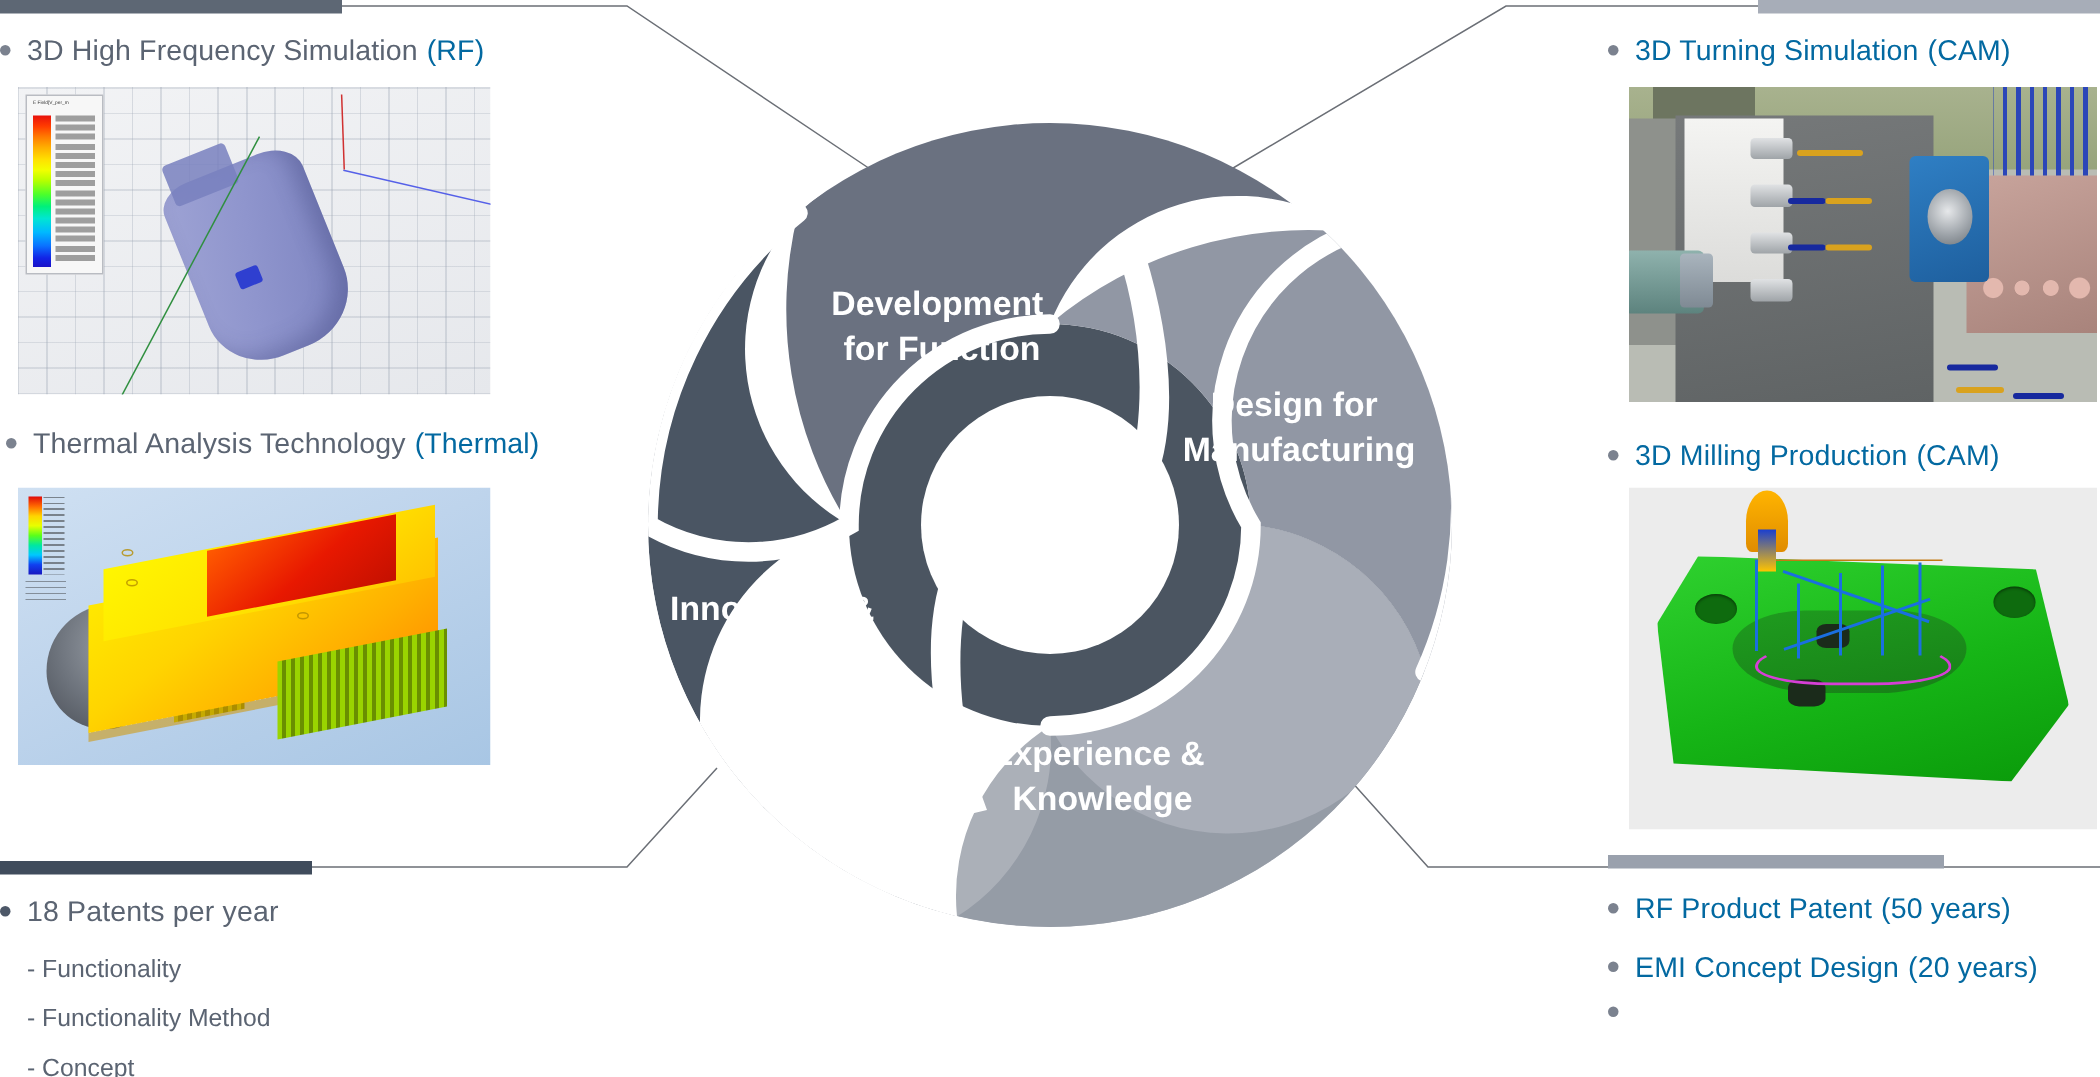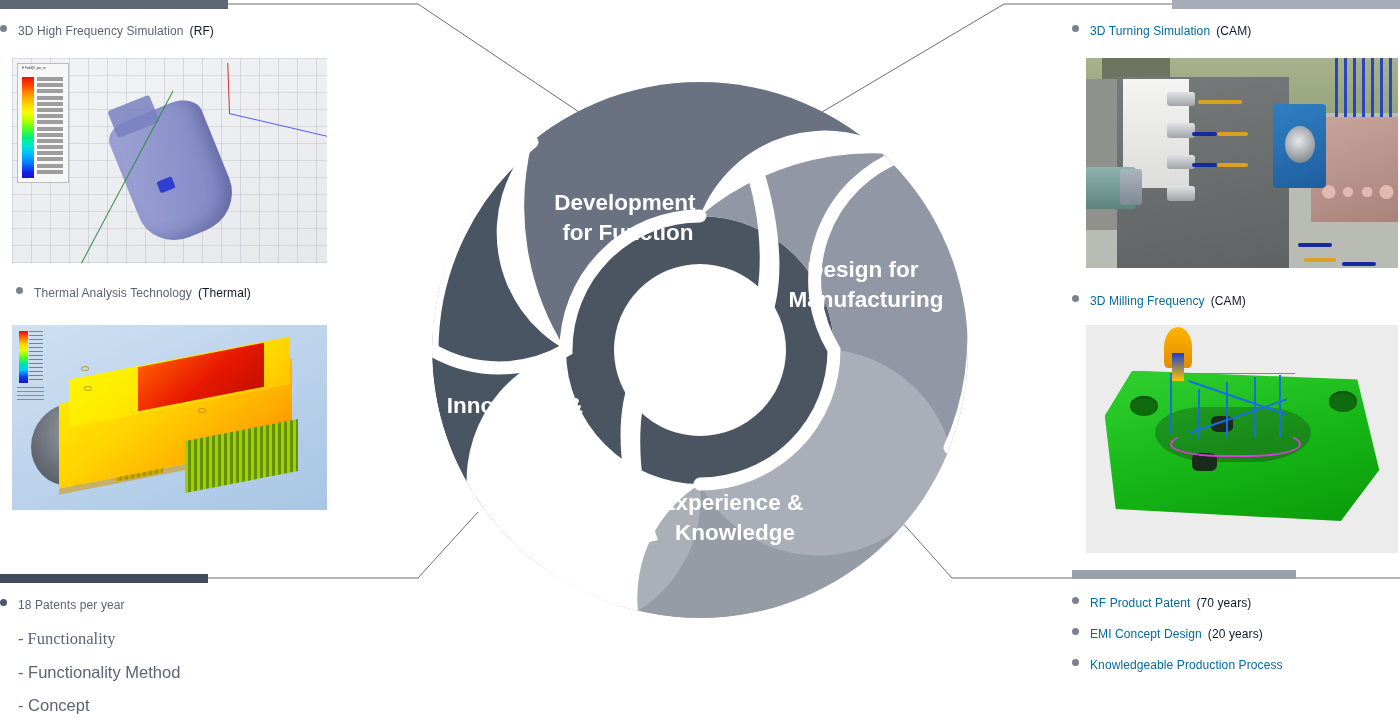--- a/index.html
+++ b/index.html
@@ -17,23 +17,23 @@
   
   .block { position: absolute; }
   .row { display: flex; align-items: baseline; white-space: nowrap; }
   .row + .row { margin-top: 14px; }
   .dot {
     width: 7px; height: 7px; border-radius: 50%;
     background: #7b828f; flex: 0 0 auto;
     margin-right: 11px; position: relative; top: -3px;
   }
   .dot.dark { background: #4d5868; }
-  .label { font-size: 12px; color: #5b6472; letter-spacing: .1px; }
+  .label { font-size: 19px; color: #5b6472; letter-spacing: .1px; }
   .label.light { color: #0369a1; }
-  .muted { color: #0f172a; text-align: right; }
+  .muted { color: #0369a1; text-align: right; }
   .sub { font-size: 16.5px; color: #5b6472; margin-left: 18px; }
 
   
   .thumb { position: absolute; overflow: hidden; }
 
   
   .rf-bg {
     width: 100%; height: 100%;
     background:
       repeating-linear-gradient(90deg, rgba(150,160,175,.30) 0 1px, transparent 1px 19px),
@@ -242,21 +242,21 @@
             <i></i>
             <i></i>
             <i></i>
             <i></i>
             <i></i>
         </div>
       </div>
     </div>
   </div>
 
-  <div class="block" style="left:16px;top:286px;width:400px;">
+  <div class="block" style="left:4px;top:286px;width:400px;">
     <div class="row">
       <span class="dot"></span>
       <span class="label">Thermal Analysis Technology</span>
       <span class="label muted" style="margin-left:6px;">(Thermal)</span>
     </div>
   </div>
 
   <div class="thumb" style="left:12px;top:325px;width:315px;height:185px;">
     <div class="th-bg">
       <div class="th-dome"></div>
@@ -276,21 +276,21 @@
     </div>
   </div>
 
   <div class="bar-thick" style="left:0;top:574px;width:208px;background:#404c5c;"></div>
 
   <div class="block" style="left:0;top:598px;width:420px;">
     <div class="row">
       <span class="dot dark"></span>
       <span class="label">18 Patents per year</span>
     </div>
-    <div class="row" style="margin-top:17px;font-family:Liberation Serif, serif;">
+    <div class="row" style="margin-top:17px;">
       <span class="sub">- Functionality</span>
     </div>
     <div class="row" style="margin-top:14px;">
       <span class="sub">- Functionality Method</span>
     </div>
     <div class="row" style="margin-top:14px;">
       <span class="sub">- Concept</span>
     </div>
   </div>
 
@@ -327,21 +327,21 @@
       <div class="cam-tool o" style="left:42%;top:50%;width:10%;"></div>
       <div class="cam-tool b" style="left:68%;top:88%;width:11%;"></div>
       <div class="cam-tool o" style="left:70%;top:95%;width:10%;"></div>
       <div class="cam-tool b" style="left:82%;top:97%;width:11%;"></div>
     </div>
   </div>
 
   <div class="block" style="left:1072px;top:294px;width:340px;">
     <div class="row">
       <span class="dot"></span>
-      <span class="label light">3D Milling Frequency</span>
+      <span class="label light">3D Milling Production</span>
       <span class="label muted" style="margin-left:6px;">(CAM)</span>
     </div>
   </div>
 
   <div class="thumb" style="left:1086px;top:325px;width:312px;height:228px;">
     <div class="mill-bg">
       <div class="mill-block"></div>
       <div class="mill-pocket"></div>
       <div class="mill-hole" style="left:14%;top:31%;width:9%;height:9%;"></div>
       <div class="mill-hole" style="left:78%;top:29%;width:9%;height:9%;"></div>
@@ -359,30 +359,29 @@
       <div class="mill-tool"></div>
     </div>
   </div>
 
   <div class="bar-thick" style="left:1072px;top:570px;width:224px;background:#9aa1ad;"></div>
 
   <div class="block" style="left:1072px;top:596px;width:340px;">
     <div class="row">
       <span class="dot"></span>
       <span class="label light">RF Product Patent</span>
-      <span class="label muted" style="margin-left:6px;">(70 years)</span>
+      <span class="label muted" style="margin-left:6px;">(50 years)</span>
     </div>
     <div class="row" style="margin-top:17px;">
       <span class="dot"></span>
       <span class="label light">EMI Concept Design</span>
       <span class="label muted" style="margin-left:6px;">(20 years)</span>
     </div>
     <div class="row" style="margin-top:17px;">
       <span class="dot"></span>
-      <span class="label light">Knowledgeable Production Process</span>
     </div>
   </div>
 
   <svg width="580" height="580" viewBox="0 0 580 580" style="position:absolute;left:410px;top:60px;">
     <defs>
 
       <clipPath id="clipAll">
           <circle cx="290" cy="290" r="268"></circle>
         </clipPath>
     </defs>

